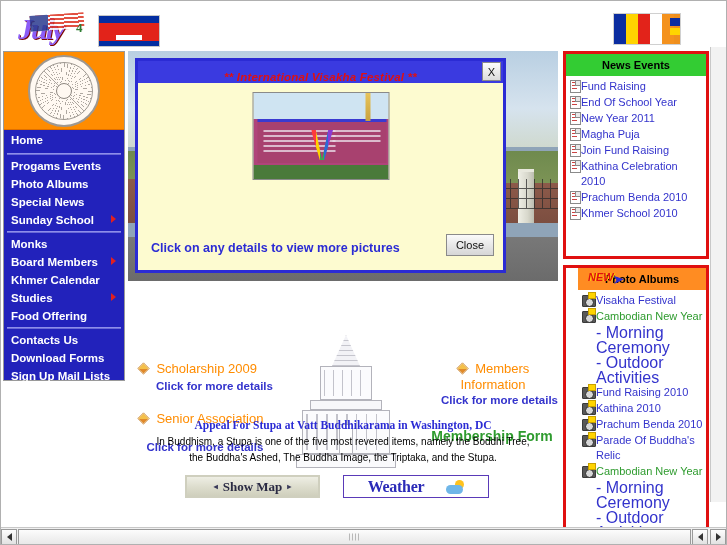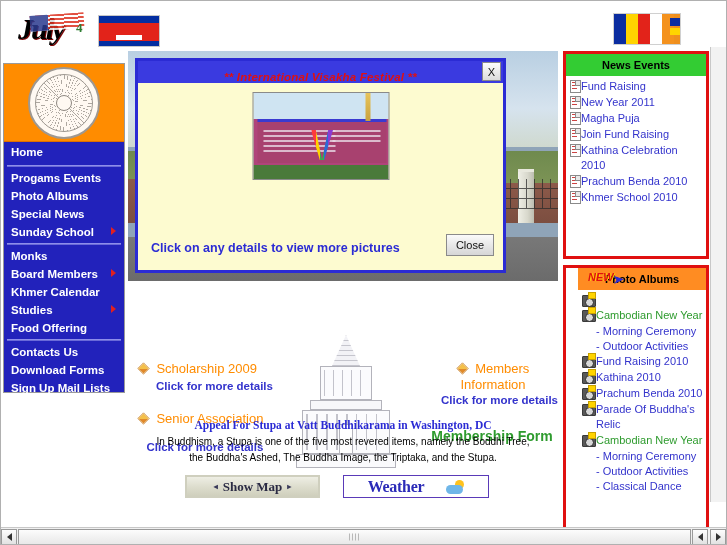--- a/index.html
+++ b/index.html
@@ -15,21 +15,21 @@
   
   #header { position:absolute; left:0; top:0; width:727px; height:50px; }
 
   .july4 {
     position:absolute; left:18px; top:12px; width:72px; height:32px;
   }
   .july4-text {
     position:absolute; left:0; top:0;
     font-family:"Liberation Serif", serif;
     font-size:30px; font-weight:bold; font-style:italic;
-    color:#000000;
+    color:#8b5cf6;
     letter-spacing:-2px;
     text-shadow: 1px 1px 0 #7a0606;
   }
   .july4-flag {
     position:absolute; left:12px; top:2px; width:54px; height:16px;
     background:
       linear-gradient(90deg,#2b3a8f 0 18px, transparent 18px),
       repeating-linear-gradient(180deg,#d32 0 2px,#fff 2px 4px);
     opacity:.85;
     transform: rotate(-4deg);
@@ -69,21 +69,21 @@
     background:#0b2da0;
   }
   .buddhist-flag::before{
     content:""; position:absolute; right:0; top:14px; width:10px; height:7px;
     background:#ffd400;
   }
 
   
   #sidebar {
     position:absolute; left:3px; top:51px; width:122px; height:330px;
-    background:#2222bb; border:1px solid #9a9a9a;margin-top:12px;
+    background:#2222bb; border:1px solid #9a9a9a;
   }
   .wheel-panel {
     height:78px; background:#ff8c00;
     border-bottom:1px solid #e07000;
     position:relative; overflow:hidden;
   }
   .wheel {
     position:absolute; left:50%; top:50%; transform:translate(-50%,-50%);
     width:72px; height:72px; border-radius:50%;
     background:#ffffff;
@@ -398,21 +398,21 @@
 
   .panel-body { padding:3px 2px 4px 4px; }
   .item {
     display:flex; align-items:flex-start; 
     font-size:11px; line-height:15px; color:#3333cc;
     cursor:pointer; padding:0 0 1px 0;
   }
   .item .lbl { flex:1; }
   .item .lbl.green { color:#2e9b2e; }
   .sub-item {
-    font-size:11px; line-height:15px; color:#3333cc;
+    font-size:16px; line-height:15px; color:#3333cc;
     padding-left:14px; cursor:pointer;
   }
 
   .pdf-ico {
     flex:0 0 auto; width:11px; height:13px; position:relative;
     background:#ffffff; border:1px solid #8a8a8a; margin-top:1px;
   }
   .pdf-ico::before{
     content:""; position:absolute; left:1px; top:1px; right:3px; bottom:1px;
     background:repeating-linear-gradient(180deg,#c44 0 1px, transparent 1px 3px);
@@ -704,20 +704,24 @@
       <div class="panel-head news">
         <span>News Events</span>
       </div>
       <div class="panel-body">
         <div class="item">
           <span class="pdf-ico"></span>
           <span class="lbl">Fund Raising</span>
         </div>
         <div class="item">
           <span class="pdf-ico"></span>
+          <span class="lbl">End Of School Year</span>
+        </div>
+        <div class="item">
+          <span class="pdf-ico"></span>
           <span class="lbl">New Year 2011</span>
         </div>
         <div class="item">
           <span class="pdf-ico"></span>
           <span class="lbl">Magha Puja</span>
         </div>
         <div class="item">
           <span class="pdf-ico"></span>
           <span class="lbl">Join Fund Raising</span>
         </div>
@@ -737,20 +741,21 @@
     </div>
 
     <div class="panel" id="panel-albums">
       <div class="panel-head albums">
         <span class="new-badge">NEW</span>
         <span>Photo Albums</span>
       </div>
       <div class="panel-body">
         <div class="item">
           <span class="cam-ico"></span>
+          <span class="lbl">Visakha Festival</span>
         </div>
         <div class="item">
           <span class="cam-ico"></span>
           <span class="lbl green">Cambodian New Year</span>
         </div>
         <div class="sub-item">- Morning Ceremony</div>
         <div class="sub-item">- Outdoor Activities</div>
         <div class="item">
           <span class="cam-ico"></span>
           <span class="lbl">Fund Raising 2010</span>

